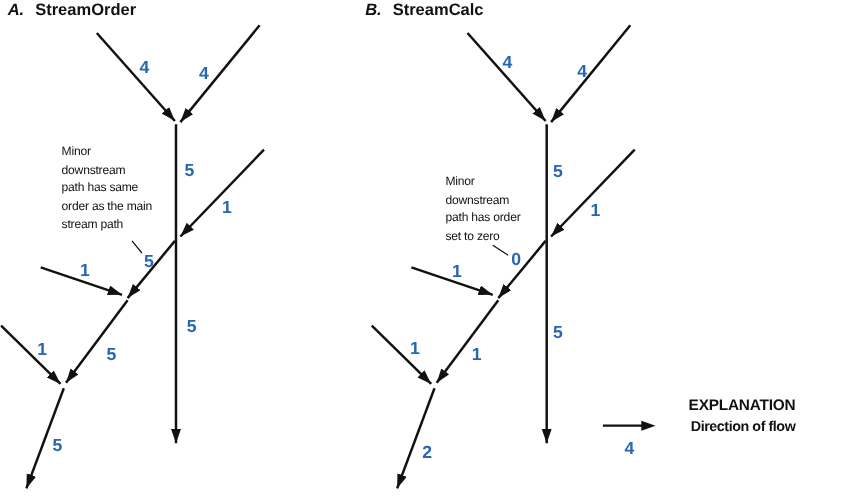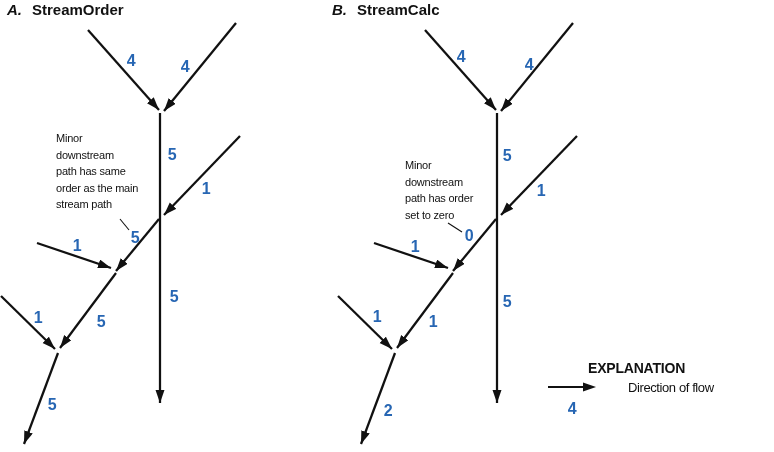--- a/index.html
+++ b/index.html
@@ -34,35 +34,35 @@
     font-size:11px;line-height:16.5px;color:#111;
     letter-spacing:-0.2px;
     white-space:pre-line;
   }
   #legend{
     position:absolute;left:548px;top:360px;width:224px;
     color:#111;
   }
   .legend-heading{
     font-size:14px;font-weight:bold;letter-spacing:-0.2px;
-    margin-left:40px;height:16px;line-height:16px;
+    margin-left:78px;height:16px;line-height:16px;
   }
   .legend-row{
     display:flex;align-items:center;height:22px;
   }
   .legend-icon-col{
     width:48px;flex:0 0 48px;display:flex;
     justify-content:center;align-items:center;
   }
   .legend-num{
     font-size:16px;font-weight:bold;color:var(--blue,#2766B3);
     letter-spacing:-0.5px;
   }
   .legend-label{
-    margin-left:12px;font-size:13px;font-weight:normal;
+    margin-left:12px;font-size:13px;font-weight:bold;
     letter-spacing:-0.4px;white-space:nowrap;padding-left:20px;
   }
 </style>
 </head>
 <body>
 
 <div id="canvas">
 
   <svg id="flow-svg" width="774" height="452" viewBox="0 0 774 452">
     <defs>

